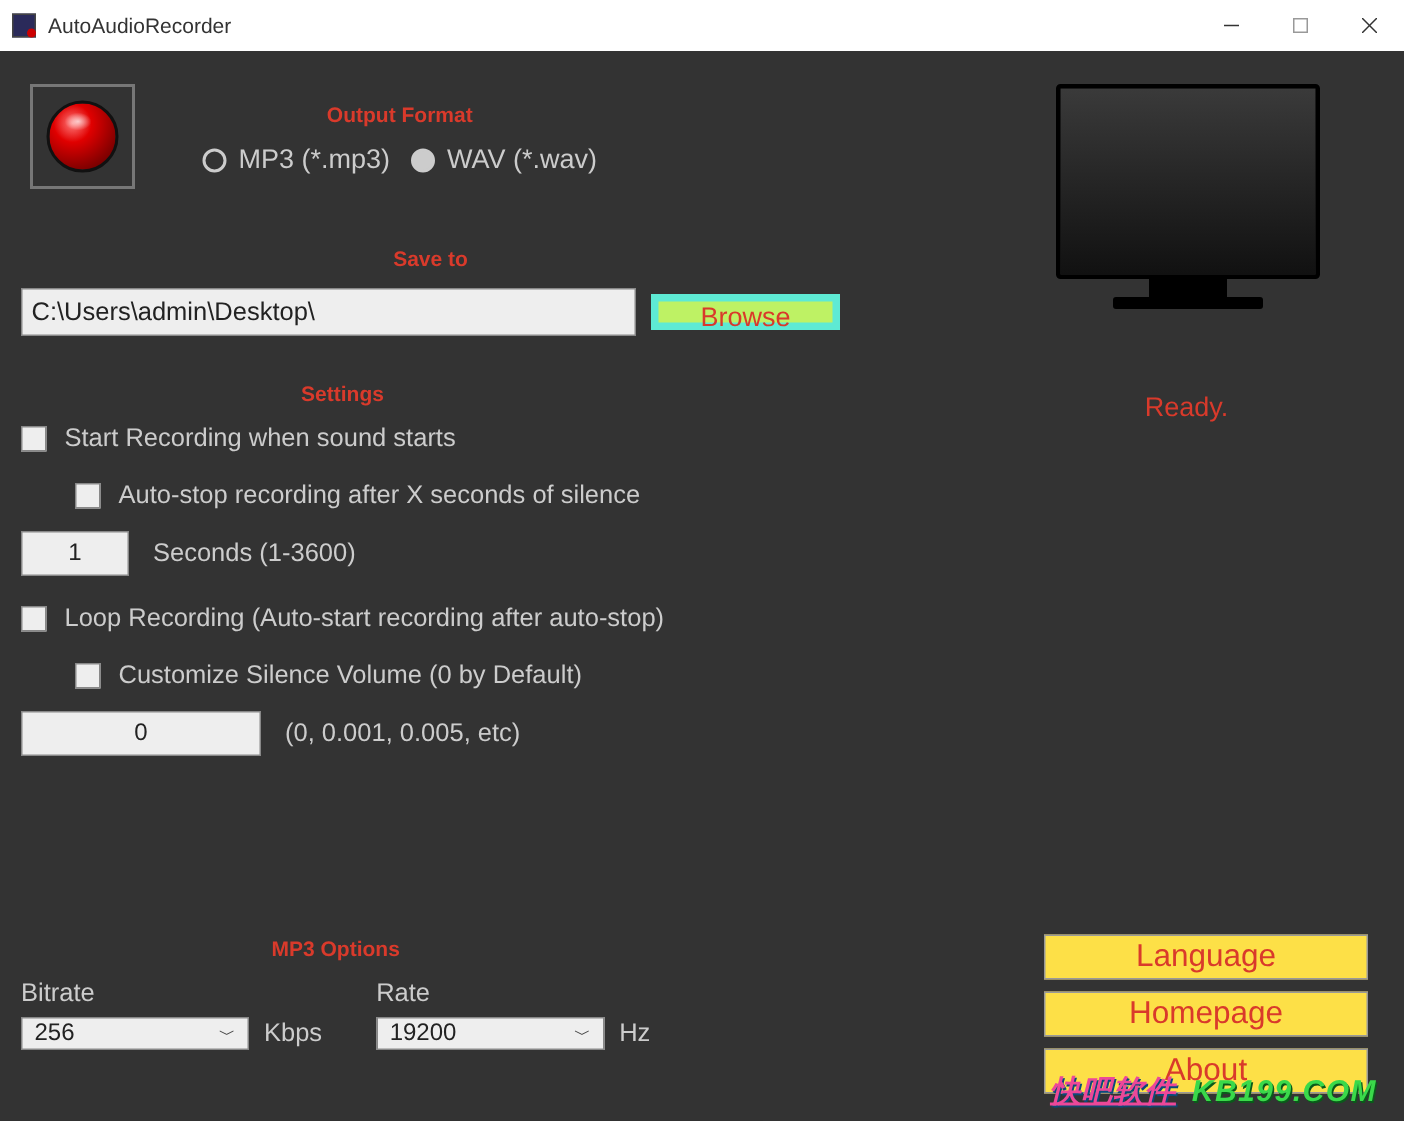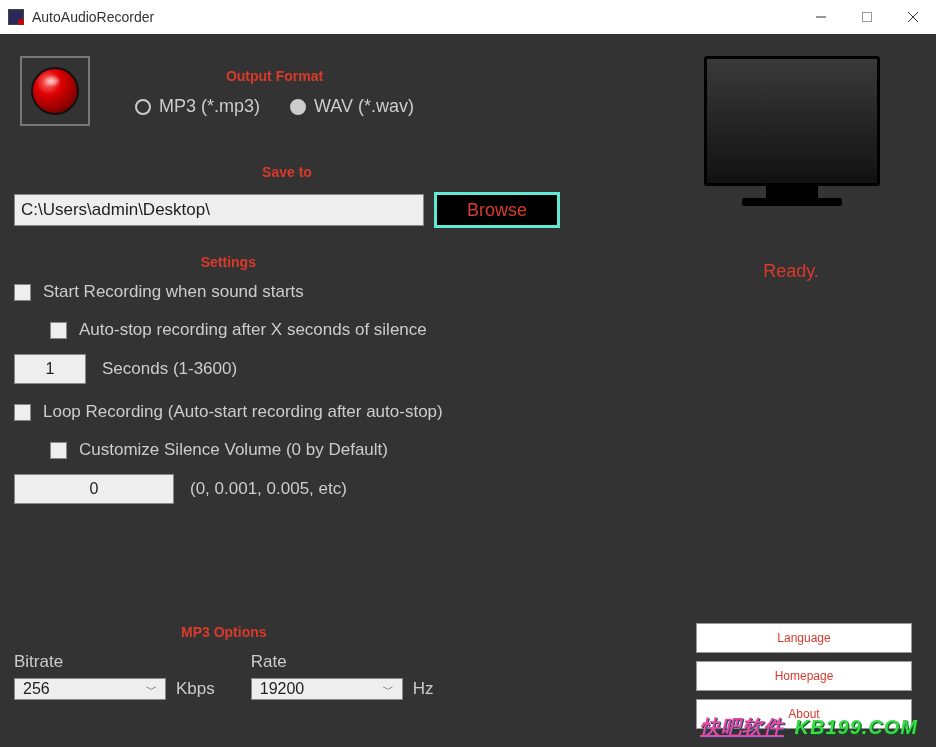--- a/index.html
+++ b/index.html
@@ -64,39 +64,39 @@
       position: absolute;
       top: 6px; left: 10px;
       width: 18px; height: 12px;
       background: radial-gradient(ellipse, rgba(255,255,255,0.7), rgba(255,255,255,0) 70%);
       border-radius: 50%;
     }
     
     
     .output-format { position: absolute; left: 135px; top: 34px; }
     .section-heading { color: #d93a2b; font-weight: bold; font-size: 14px; margin-bottom: 12px; text-align: center; }
-    .radio-row { display: flex; gap: 30px; align-items: center; }
+    .radio-row { display: flex; gap: 14px; align-items: center; }
     .radio-item { display: flex; align-items: center; gap: 8px; color: #ccc; font-size: 18px; }
     .radio-circle {
       width: 16px; height: 16px; border: 2px solid #ccc; border-radius: 50%;
       display: inline-flex; align-items: center; justify-content: center;
     }
     .radio-circle.filled { background: #ccc; }
     
     
     .save-section { position: absolute; left: 14px; top: 130px; }
     .save-row { display: flex; gap: 10px; align-items: center; margin-top: 8px; }
     .path-input {
       width: 410px; height: 32px;
       background: #eee; border: 1px solid #888;
       padding: 0 6px; font-size: 17px; color: #222;
     }
     .browse-btn {
-      width: 126px; height: 36px;
-      background: #000000; border: 3px solid #5eead4;
+      width: 126px; height: 24px;
+      background: #bef264; border: 5px solid #5eead4;
       color: #d93a2b; font-size: 18px;
       cursor: pointer;
     }
     
     
     .settings-section { position: absolute; left: 14px; top: 220px; }
     .cb-row { display: flex; align-items: center; gap: 12px; margin-top: 12px; margin-bottom: 6px; color: #ccc; font-size: 17px; }
     .settings-section .cb-row + .cb-row { margin-top: 18px; padding-left: 36px; }
     .checkbox-box {
       width: 17px; height: 17px;
@@ -157,22 +157,22 @@
       font-size: 18px;
     }
     
     .side-btns {
       position: absolute;
       right: 24px; bottom: 18px;
       display: flex; flex-direction: column; gap: 8px;
     }
     .side-btn {
       width: 216px; height: 30px;
-      background: #ffffff; border: 1px solid #999;
-      color: #d93a2b; font-size: 12px;
+      background: #fde047; border: 1px solid #999;
+      color: #d93a2b; font-size: 21px;
       cursor: pointer;
       margin-left: 47px;
     }
     
     .watermark {
       position: absolute;
       right: 18px; bottom: 6px;
       font-size: 20px; font-weight: bold;
       font-style: italic;
       letter-spacing: 1px;

